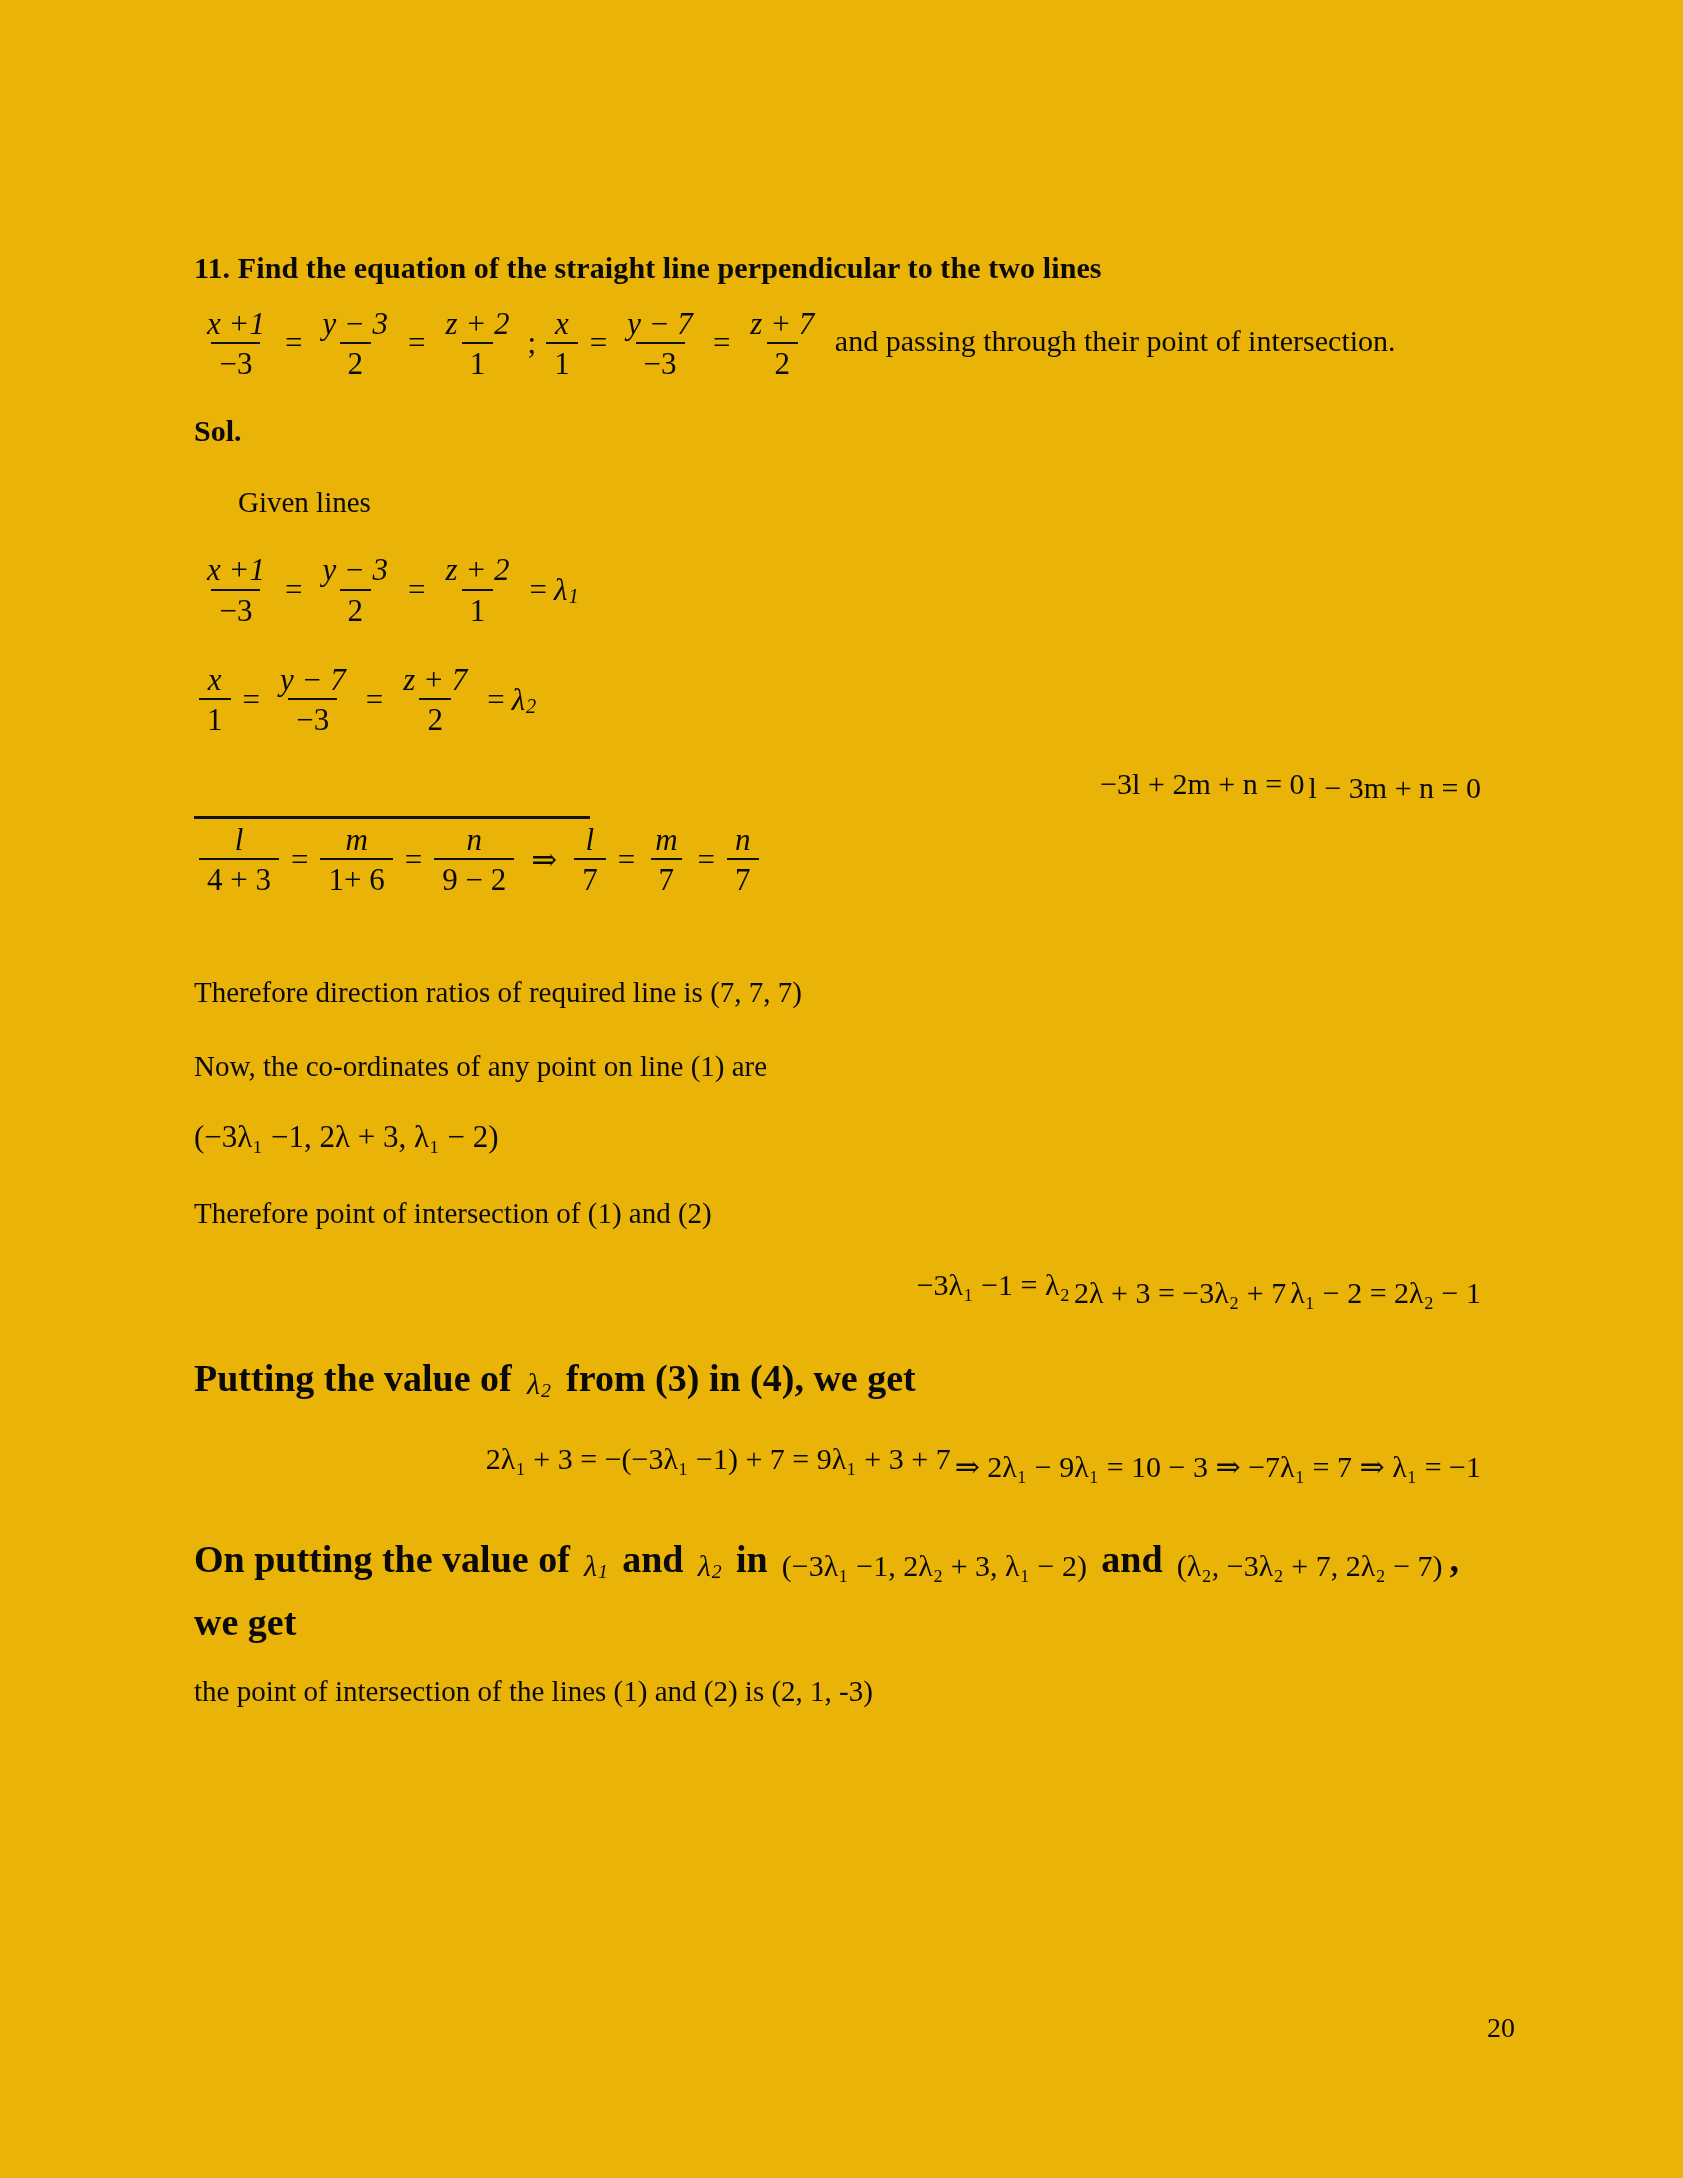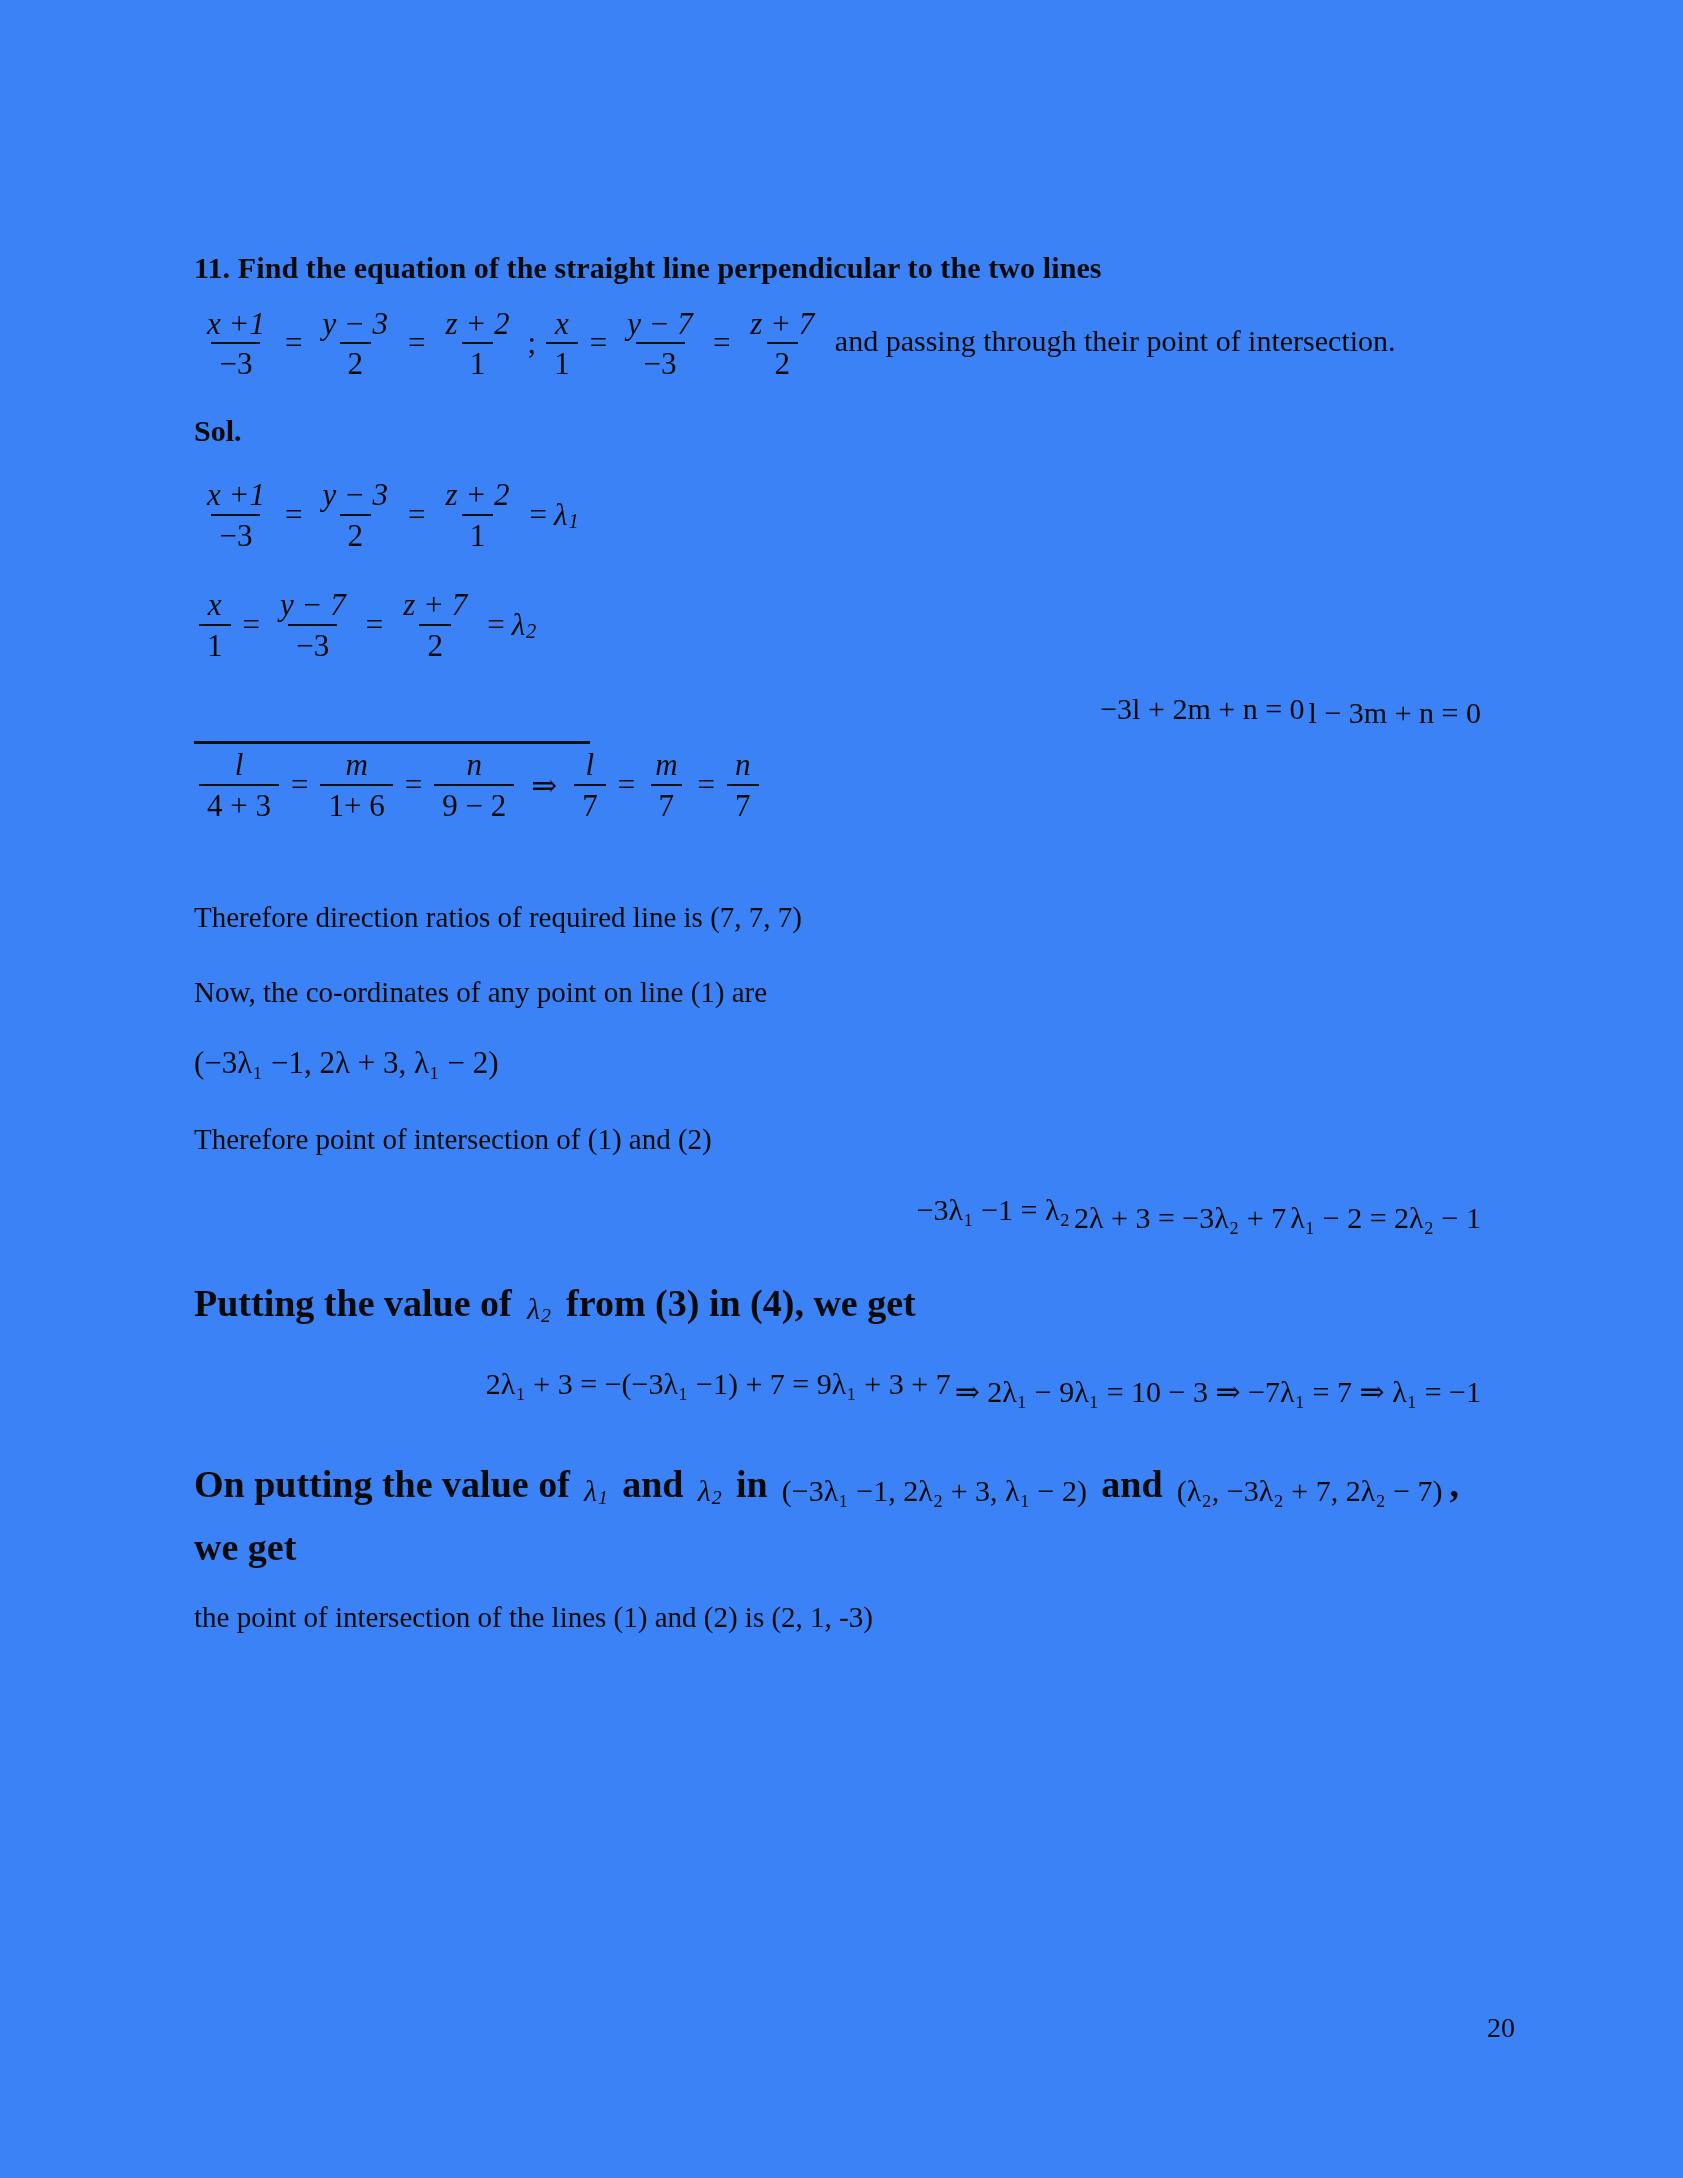--- a/index.html
+++ b/index.html
@@ -13,21 +13,21 @@
     font-family: "Liberation Serif", "DejaVu Serif", serif;
     color: #0a0a0a;
     position: relative;
     overflow: hidden;
   }
   .page {
     position: absolute;
     left: 0; top: 0;
     width: 1683px;
     height: 2178px;
-    background: #3b82f6;
+    background: #eab308;
   }
   .content {
     position: absolute;
     left: 194px;
     top: 248px;
     width: 1287px;
   }
 
   
   .q-title {
@@ -163,20 +163,21 @@
           <span class="den">2</span>
         </span>
       </span>
       <span class="tail">and passing through their point of intersection.</span>
     </div>
 
     
     <div class="sol-label">Sol.</div>
 
     
+    <div class="para indent">Given lines</div>
 
     <div class="eq-line" style="margin-top:30px;">
       <span class="math">
         <span class="frac">
           <span class="num it">x +1</span>
           <span class="den">−3</span>
         </span>
         <span class="op">=</span>
         <span class="frac">
           <span class="num it">y − 3</span>

